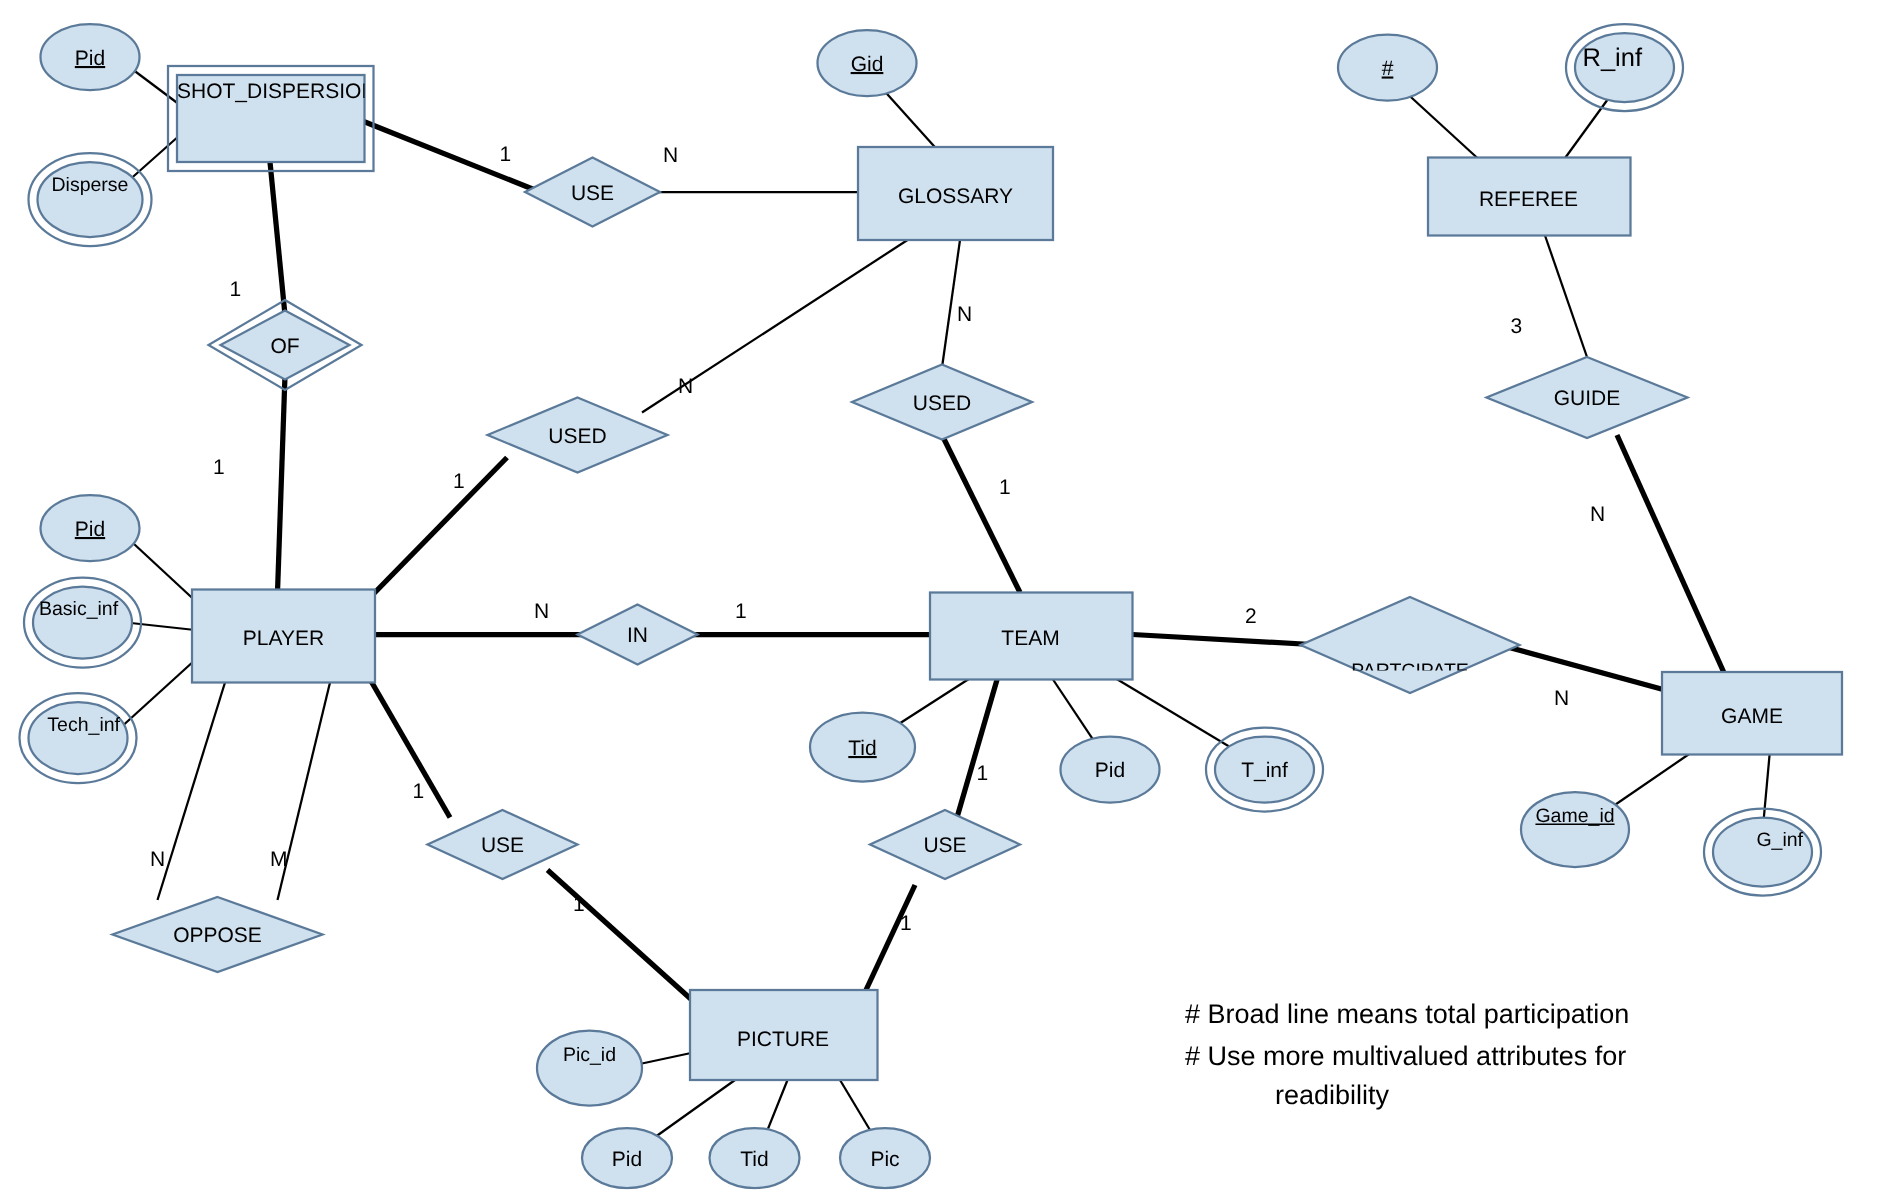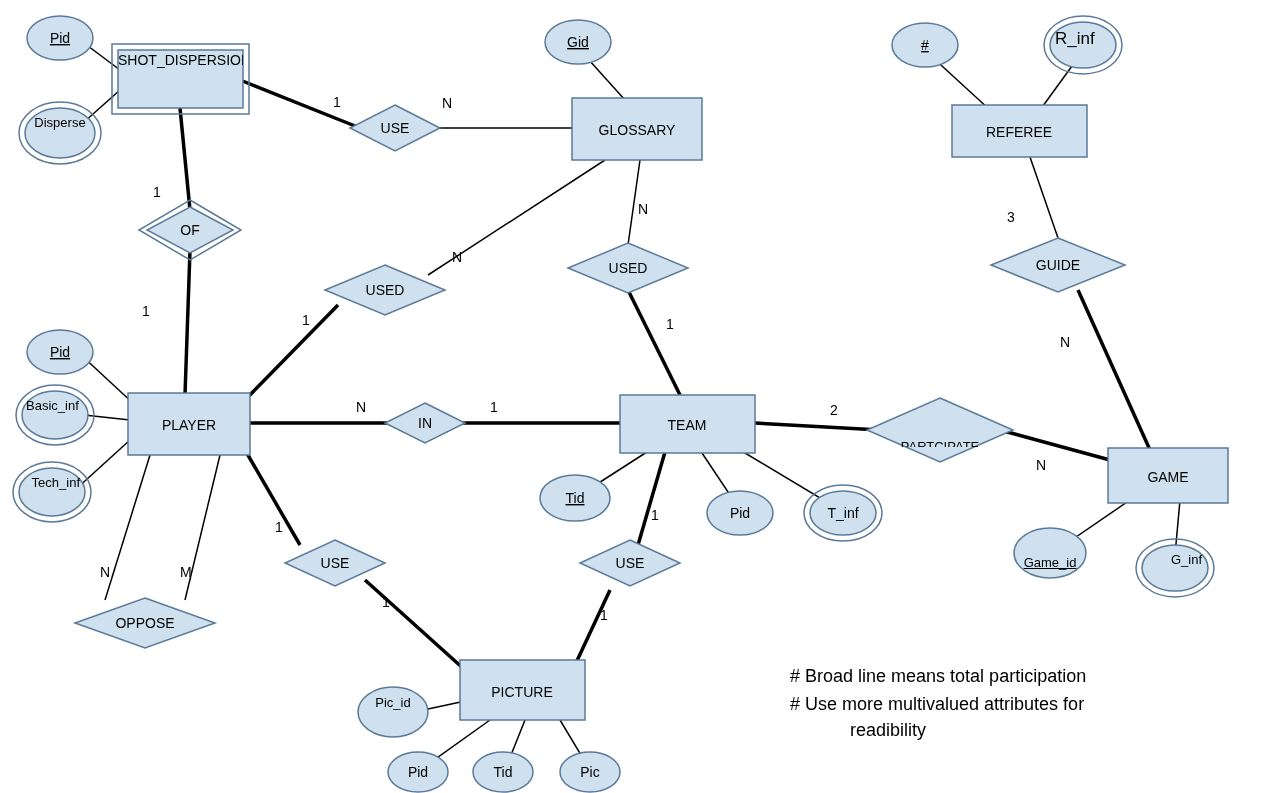--- a/index.html
+++ b/index.html
@@ -264,21 +264,21 @@
     <foreignObject x="1055" y="30" width="56" height="32">
       <div xmlns="http://www.w3.org/1999/xhtml" style="font-size:17px;text-align:left;line-height:1.1;">
         <span>R_inf</span>
       </div>
     </foreignObject>
   </g>
 
   <g>
     <ellipse class="attr" cx="1050" cy="553" rx="36" ry="25"></ellipse>
     <foreignObject x="1018" y="537" width="64" height="34">
-      <div xmlns="http://www.w3.org/1999/xhtml" style="font-size:13px;text-align:center;line-height:1.1;text-decoration:underline;margin-top:19px;">
+      <div xmlns="http://www.w3.org/1999/xhtml" style="font-size:13px;text-align:center;line-height:1.1;text-decoration:underline;">
         <span>Game_id</span>
       </div>
     </foreignObject>
   </g>
 
   <g>
     <ellipse class="attr" cx="1175" cy="568" rx="33" ry="23"></ellipse>
     <ellipse class="multi-outer" cx="1175" cy="568" rx="39" ry="29"></ellipse>
     <foreignObject x="1148" y="553" width="54" height="32">
       <div xmlns="http://www.w3.org/1999/xhtml" style="font-size:13px;text-align:right;line-height:1.1;">

